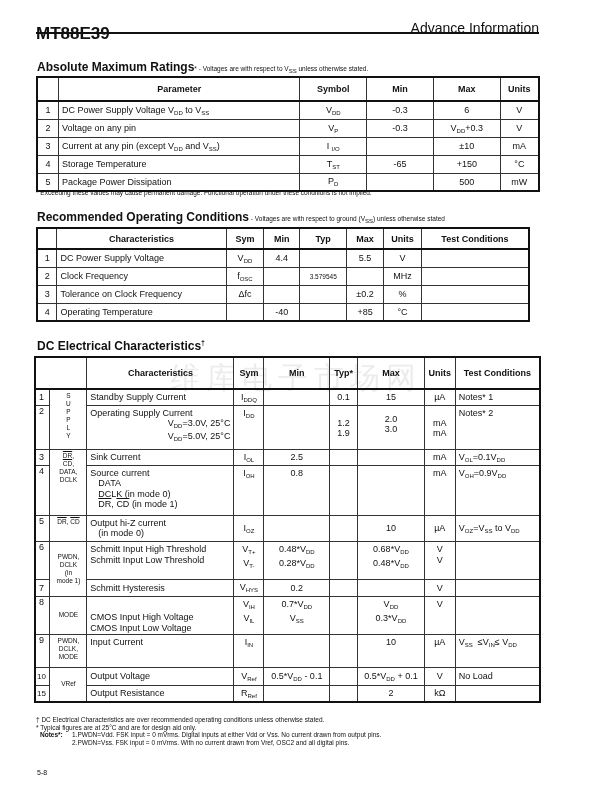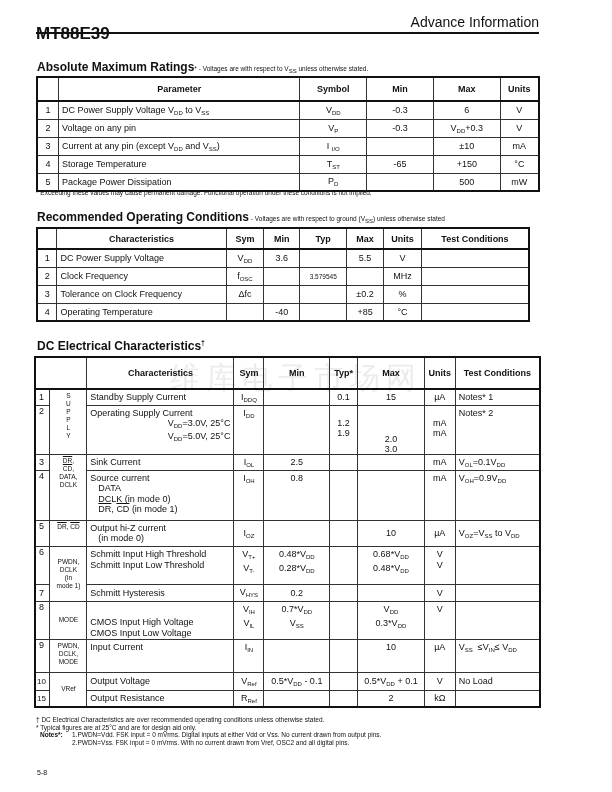--- a/index.html
+++ b/index.html
@@ -1,21 +1,21 @@
 <!DOCTYPE html>
 <html><head>
 <meta charset="utf-8">
 <style>
   * { box-sizing: border-box; margin: 0; padding: 0; }
   html, body { width: 612px; height: 792px; background: #ffffff; }
   body { position: relative; font-family: "Liberation Sans", sans-serif; color: #111; overflow: hidden; }
 
   .hdr { position: absolute; left: 36px; top: 12px; width: 503px; height: 22px; border-bottom: 2px solid #111; }
   .hdr .part { position: absolute; left: 0; top: 12px; font-size: 17px; font-weight: bold; }
-  .hdr .adv { position: absolute; right: 0; top: 2px; font-size: 14px; }
+  .hdr .adv { position: absolute; right: 0; top: 8px; font-size: 14px; }
 
   .sec-title { position: absolute; left: 37px; font-size: 12px; font-weight: bold; white-space: nowrap; }
   .sec-title .note { font-size: 6.5px; font-weight: normal; }
   .sec-title sup { font-size: 7px; }
 
   table { position: absolute; border-collapse: collapse; border: 2px solid #111; font-size: 9px; }
   td, th { border: 1px solid #333; padding: 0 3px; vertical-align: middle; }
   th { font-weight: bold; font-size: 9px; text-align: center; }
   thead tr { border-bottom: 2px solid #111; }
   .c { text-align: center; }
@@ -128,21 +128,21 @@
       <th>Max</th>
       <th>Units</th>
       <th>Test Conditions</th>
     </tr>
   </thead>
   <tbody>
     <tr style="height:18px;">
       <td class="c">1</td>
       <td>DC Power Supply Voltage</td>
       <td class="c">V<span class="sub">DD</span></td>
-      <td class="c">3.6</td>
+      <td class="c">4.4</td>
       <td class="c tiny"></td>
       <td class="c">5.5</td>
       <td class="c">V</td>
       <td></td>
     </tr>
     <tr style="height:18px;">
       <td class="c">2</td>
       <td>Clock Frequency</td>
       <td class="c">f<span class="sub">OSC</span></td>
       <td class="c"></td>
@@ -220,21 +220,21 @@
         <div>Operating Supply Current</div>
         <div style="text-align:right;">V<span class="sub">DD</span>=3.0V, 25°C</div>
         <div style="text-align:right;">V<span class="sub">DD</span>=5.0V, 25°C</div>
       </td>
       <td class="c" style="vertical-align:top; padding-top:2px;">I<span class="sub">DD</span></td>
       <td></td>
       <td class="c" style="vertical-align:top; padding-top:12px; line-height:10px;">
           <div>1.2</div>
           <div>1.9</div>
         </td>
-      <td class="c" style="vertical-align:top; padding-top:28px; line-height:10px;">
+      <td class="c" style="vertical-align:top; padding-top:8px; line-height:10px;">
           <div>2.0</div>
           <div>3.0</div>
         </td>
       <td class="c" style="vertical-align:top; padding-top:12px; line-height:10px;">
           <div>mA</div>
           <div>mA</div>
         </td>
       <td style="vertical-align:top; padding-top:2px;">Notes* 2</td>
     </tr>
     <tr style="height:16px;">

